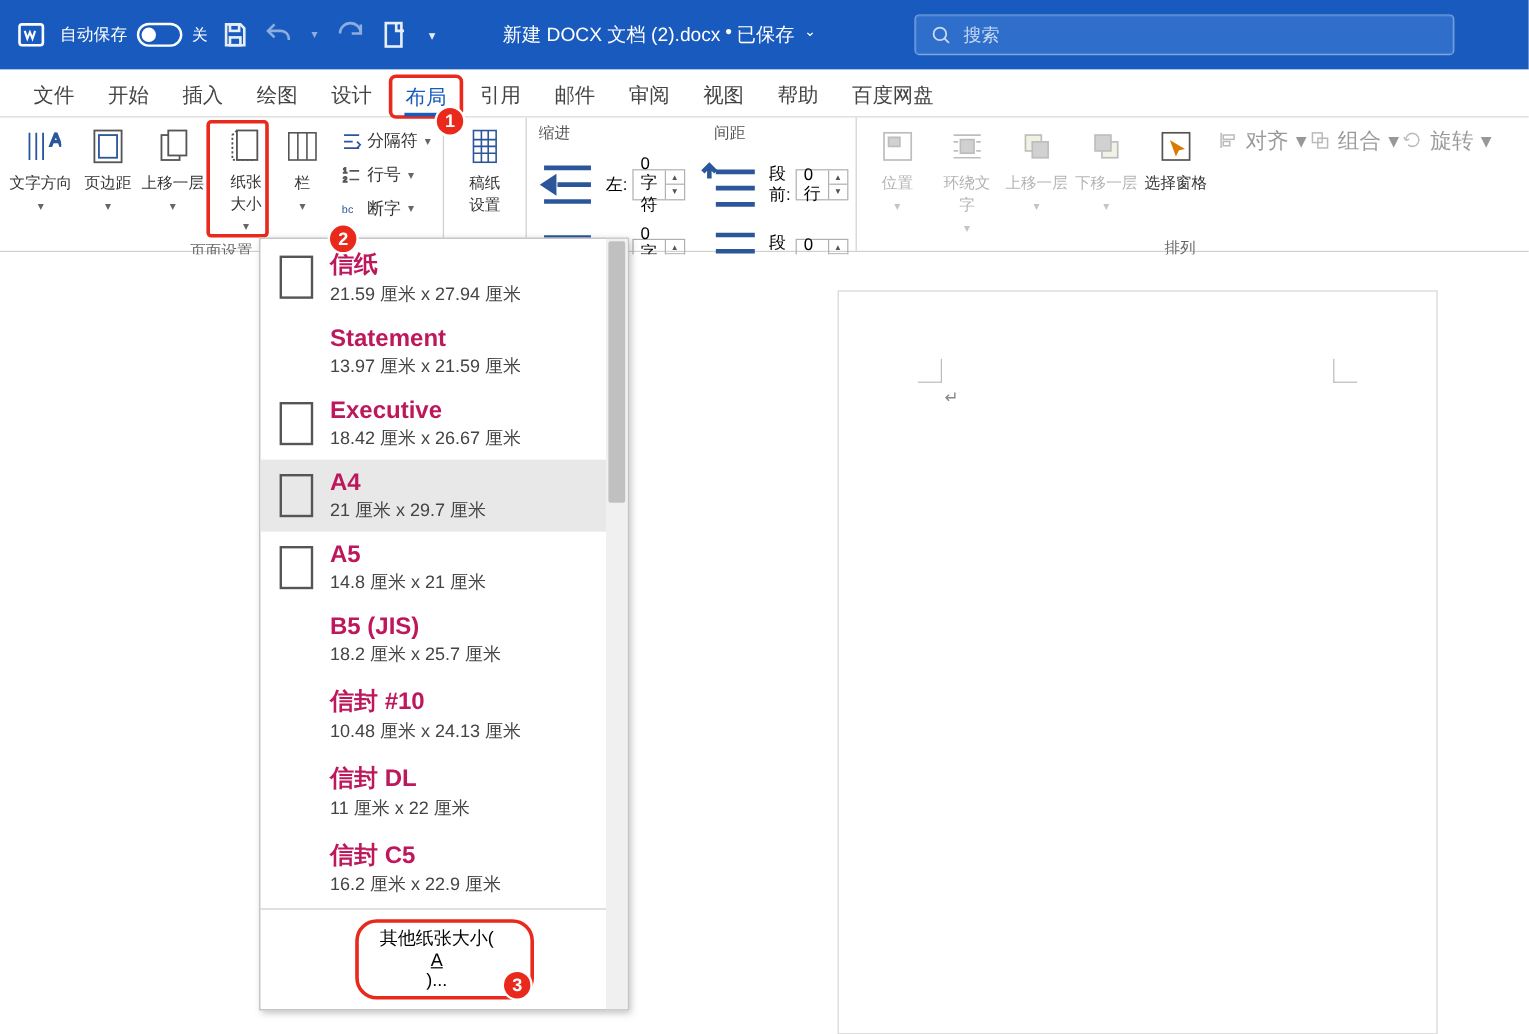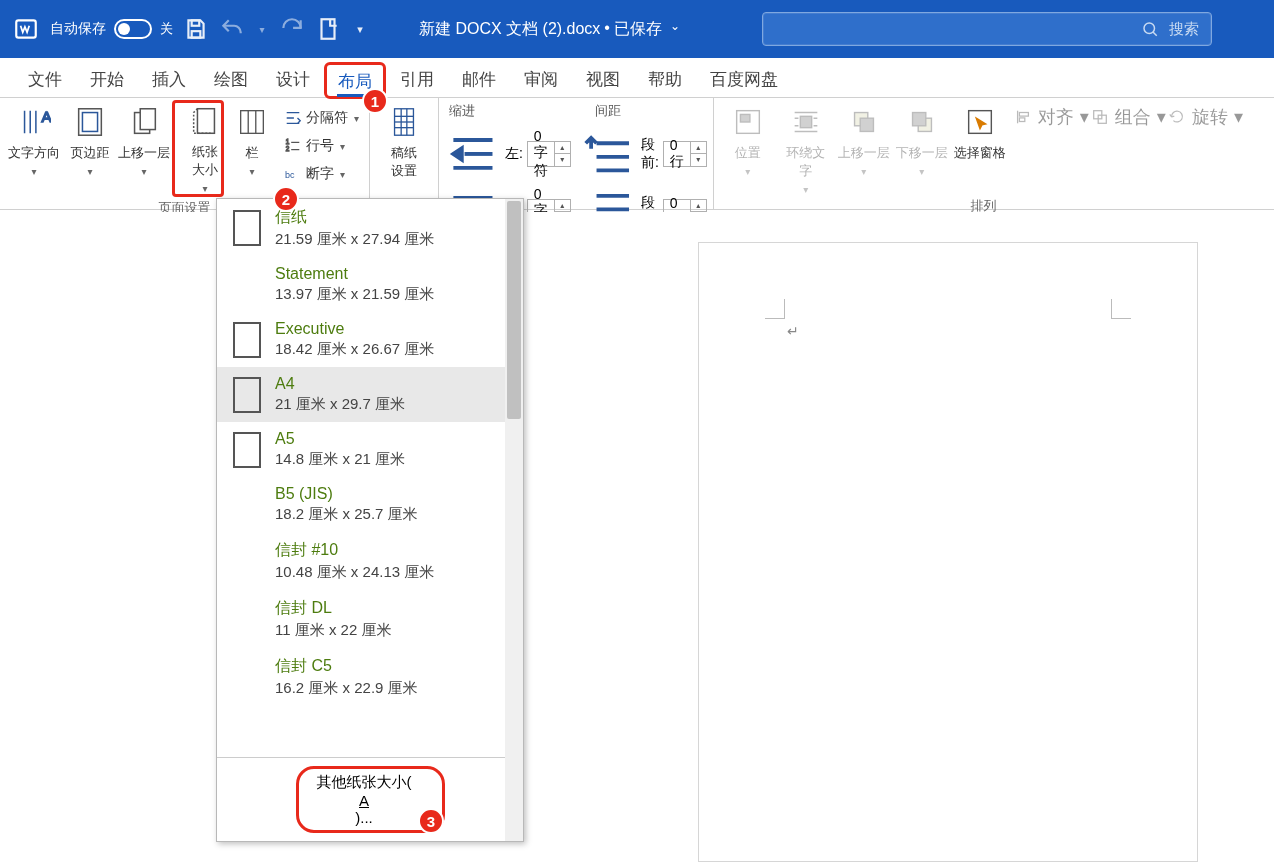--- a/index.html
+++ b/index.html
@@ -8,21 +8,21 @@
 .titlebar { background: #185ABD; height: 58px; display: flex; align-items: center; color: #fff; padding: 0 12px; gap: 10px; }
 .app-icon { width: 28px; height: 28px; display: flex; align-items: center; justify-content: center; }
 .app-icon svg { width: 26px; height: 26px; }
 .autosave { display: flex; align-items: center; gap: 8px; font-size: 14px; }
 .toggle { width: 38px; height: 20px; border: 2px solid #fff; border-radius: 10px; position: relative; display: inline-flex; align-items: center; }
 .toggle-knob { width: 12px; height: 12px; background: #fff; border-radius: 50%; margin-left: 2px; }
 .toggle-label { font-size: 13px; }
 .qat-icon { color: #fff; opacity: 0.9; display: flex; align-items: center; justify-content: center; width: 26px; height: 26px; }
 .doc-title { font-size: 16px; flex: 0 0 auto; margin-left: 40px; display: flex; align-items: flex-start; gap: 4px;}
 .search-wrap { margin-left: auto; margin-right: 50px; width: 450px; }
-.search-box { background: #2F6FCB; border: 1px solid #7FA8E0; border-radius: 4px; height: 34px; display: flex; align-items: center; padding: 0 12px; gap: 10px; color: #C8DAF2; font-size: 15px; box-shadow: inset 0 0 0 1px rgba(255,255,255,0.1); justify-content: flex-end;}
+.search-box { background: #2F6FCB; border: 1px solid #7FA8E0; border-radius: 4px; height: 34px; display: flex; align-items: center; padding: 0 12px; gap: 10px; color: #C8DAF2; font-size: 15px; box-shadow: inset 0 0 0 1px rgba(255,255,255,0.1);}
 .search-box svg { width: 18px; height: 18px; stroke: #C8DAF2; }
 
 .tabs { display: flex; align-items: flex-end; height: 40px; border-bottom: 1px solid #d0d0d0; padding-left: 14px; gap: 0; font-size: 17px; color: #444; background:#fff;}
 .tab { padding: 8px 14px 6px; cursor: pointer; position: relative; }
 .tab.active { color: #185ABD; font-weight: 400; }
 .tab.active::after { content:""; position:absolute; left:10px; right:10px; bottom:-1px; height:3px; background:#185ABD; }
 .tab.highlighted { border: 3px solid #E8291B; border-radius: 6px; margin-bottom:-2px; padding: 5px 11px 3px;}
 
 .ribbon { display: flex; height: 112px; border-bottom: 1px solid #d0d0d0; background:#fff; }
 .ribbon-group { display: flex; flex-direction: column; border-right: 1px solid #d0d0d0; padding: 4px 6px 0; position: relative; }
@@ -58,21 +58,21 @@
 
 .dropdown-menu { position: absolute; left: 216px; top: 198px; width: 308px; height: 644px; background: #fff; border: 1px solid #b8b8b8; box-shadow: 2px 2px 6px rgba(0,0,0,0.25); display: flex; flex-direction: column; z-index: 40;}
 .dm-list { flex: 1; overflow: hidden; position: relative;}
 .dm-scrollbar { position: absolute; right: 0; top: 0; bottom: 0; width: 18px; background:#f0f0f0;}
 .dm-thumb { position:absolute; top:2px; right:2px; width:14px; height:218px; background:#c0c0c0; border-radius:2px;}
 .dm-item { display: flex; align-items: center; padding: 8px 24px 8px 16px; gap: 14px; cursor:pointer; margin-right:18px;}
 .dm-item.selected { background: #e8e8e8; }
 .dm-page-ico { width: 28px; height: 36px; border: 2px solid #555; flex-shrink: 0; }
 .dm-page-ico.blank { border: 2px solid transparent; }
 .dm-text { display: flex; flex-direction: column; gap: 2px; }
-.dm-text .name { font-size: 16px; font-weight: 400; color: #4d7c0f; }
+.dm-text .name { font-size: 20px; font-weight: 700; color: #be185d; }
 .dm-text .dim { font-size: 15px; color: #444; }
 .dm-footer { border-top: 1px solid #ccc; padding: 8px; display:flex; justify-content:center;}
 .dm-footer-btn { border: 3px solid #E8291B; border-radius: 18px; padding: 4px 30px 4px 18px; font-size: 15px; display:flex; align-items:center; position:relative;flex-direction:column;}
 .dm-footer-btn .u { text-decoration: underline; }
 
 .doc-area { position: absolute; left: 0; right: 0; top: 212px; bottom: 0; background: #fff; z-index: 10;}
 .page { position: absolute; left: 698px; top: 30px; width: 500px; height: 620px; background: #fff; border: 1px solid #d6d6d6; }
 .page-corner { position:absolute; width:20px; height:20px; }
 .page-corner.tl { top:56px; left:66px; border-right:1px solid #bbb; border-bottom:1px solid #bbb;}
 .page-corner.tr { top:56px; right:66px; border-left:1px solid #bbb; border-bottom:1px solid #bbb;}

